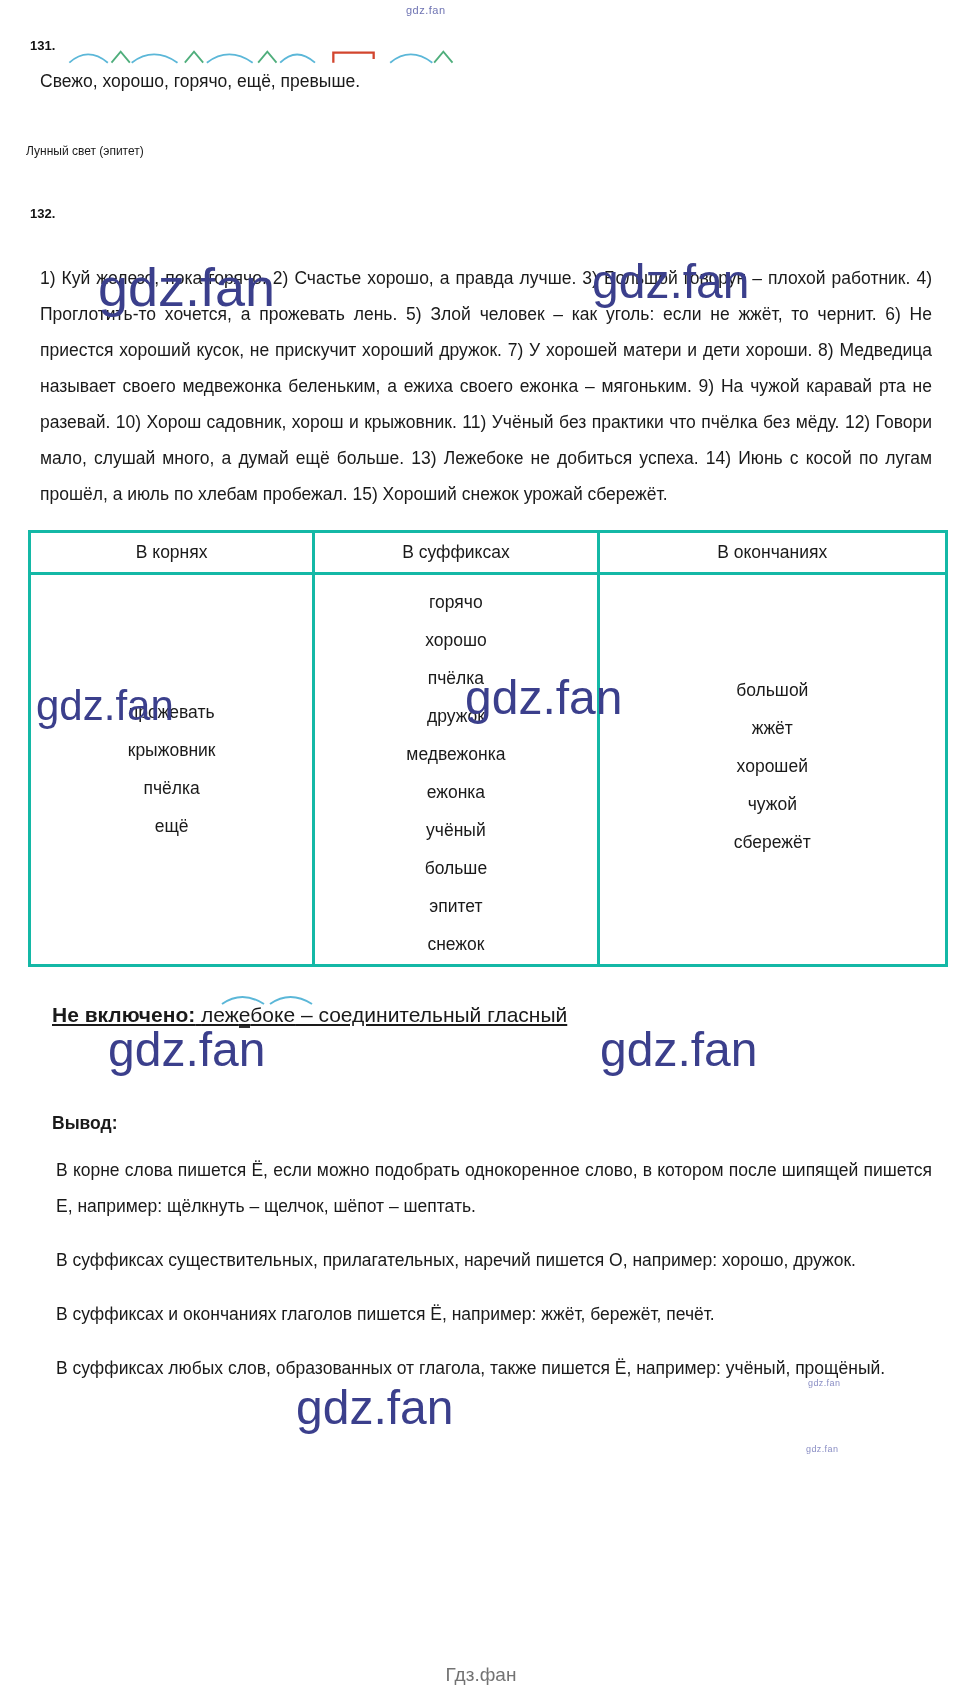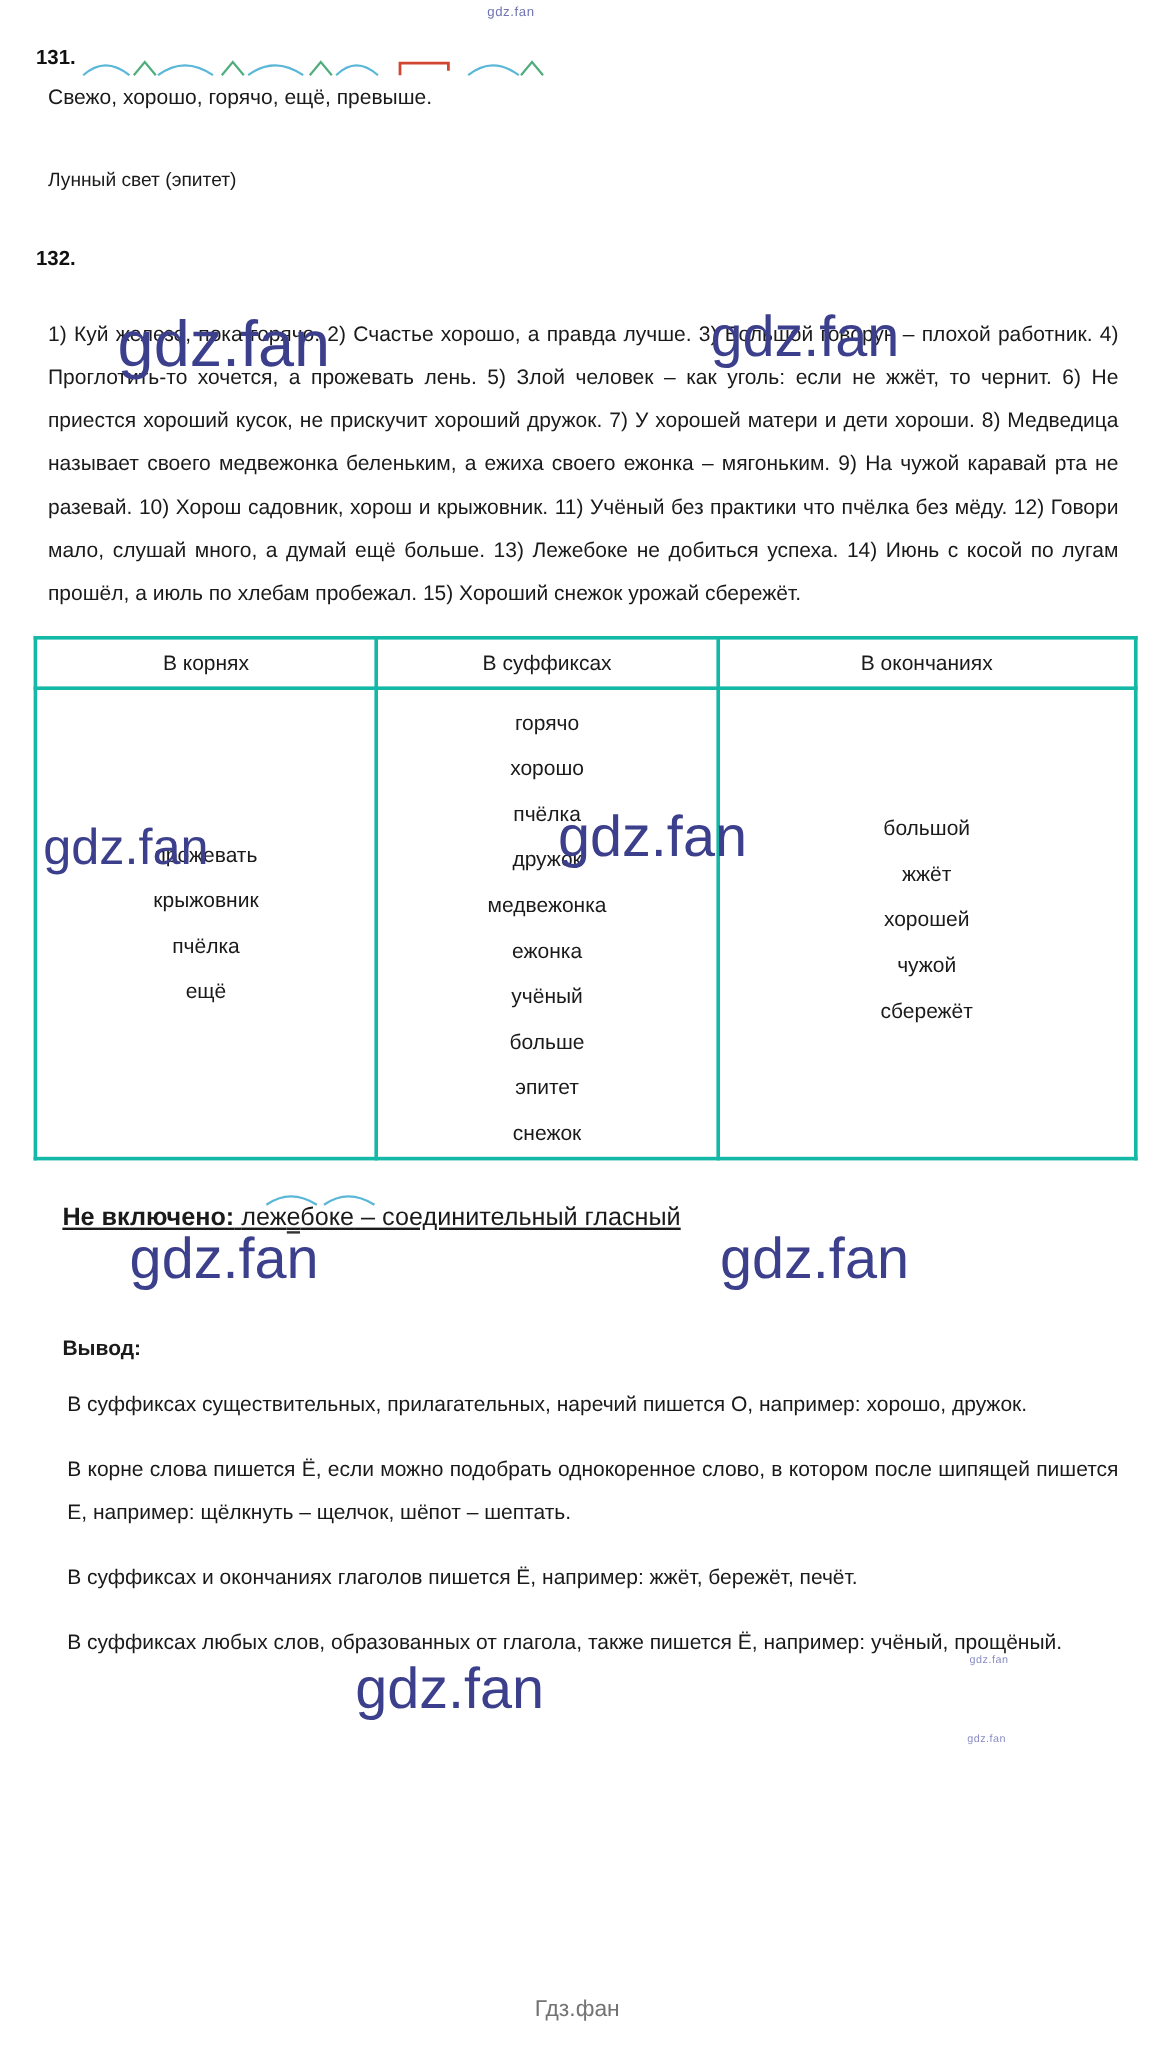--- a/index.html
+++ b/index.html
@@ -48,21 +48,21 @@
   .wm-7 { top: 1380px; left: 296px; font-size: 48px; }
   .wm-8 { top: 1378px; left: 808px; font-size: 9px; color: #8a8ec4; letter-spacing: .4px; }
   .wm-9 { top: 1444px; left: 806px; font-size: 9px; color: #8a8ec4; letter-spacing: .4px; }
   .wm-bottom {
     top: 1664px; left: 0; width: 962px; text-align: center;
     font-size: 19px; color: #737373; font-weight: 400;
   }
 
   
   .ex-num {
-    font-size: 17px;
+    font-size: 13px;
     font-weight: bold;
     color: #111;
   }
   .ex131 { position: relative; padding-top: 38px; }
   .ex131 .ex-num { position: absolute; left: 16px; top: 38px; }
 
   .marked-line {
     position: relative;
     margin-left: 26px;
     margin-top: 30px;
@@ -72,22 +72,22 @@
   }
   .marks {
     position: absolute;
     left: 10px;
     top: -20px;
     height: 22px;
     width: 420px;
   }
 
   .simple-line {
-    margin-left: 26px;
-    font-size: 16px;
+    margin-left: 12px;
+    font-size: 12px;
     line-height: 30px;
   }
   .gap-md { height: 42px; }
 
   .ex132 { position: relative; margin-top: 18px; }
   .ex132 .ex-num { position: absolute; left: 16px; top: 22px; }
 
   .para {
     margin: 0;
     padding: 0 16px 0 26px;
@@ -268,20 +268,20 @@
       <svg class="note-arcs" width="96" height="16" viewBox="0 0 96 16">
         <path d="M2 14 Q22 0 44 14" fill="none" stroke="#5bb7d8" stroke-width="2"></path>
         <path d="M50 14 Q70 0 92 14" fill="none" stroke="#5bb7d8" stroke-width="2"></path>
       </svg>
       <span class="b">Не включено:</span><span> </span><span>леж</span><span class="u">е</span><span>боке</span><span> – соединительный гласный</span>
     </div>
   </section>
 
   <section>
     <div class="vyvod-title">Вывод:</div>
+    <p class="vyvod-p">В корне слова пишется Ё, если можно подобрать однокоренное слово, в котором после шипящей пишется Е, например: щёлкнуть – щелчок, шёпот – шептать.</p>
     <p class="vyvod-p">В суффиксах существительных, прилагательных, наречий пишется О, например: хорошо, дружок.</p>
-    <p class="vyvod-p">В корне слова пишется Ё, если можно подобрать однокоренное слово, в котором после шипящей пишется Е, например: щёлкнуть – щелчок, шёпот – шептать.</p>
     <p class="vyvod-p">В суффиксах и окончаниях глаголов пишется Ё, например: жжёт, бережёт, печёт.</p>
     <p class="vyvod-p">В суффиксах любых слов, образованных от глагола, также пишется Ё, например: учёный, прощёный.</p>
     <div class="bottom-space"></div>
   </section>
 
 </div>
 
 </body></html>

